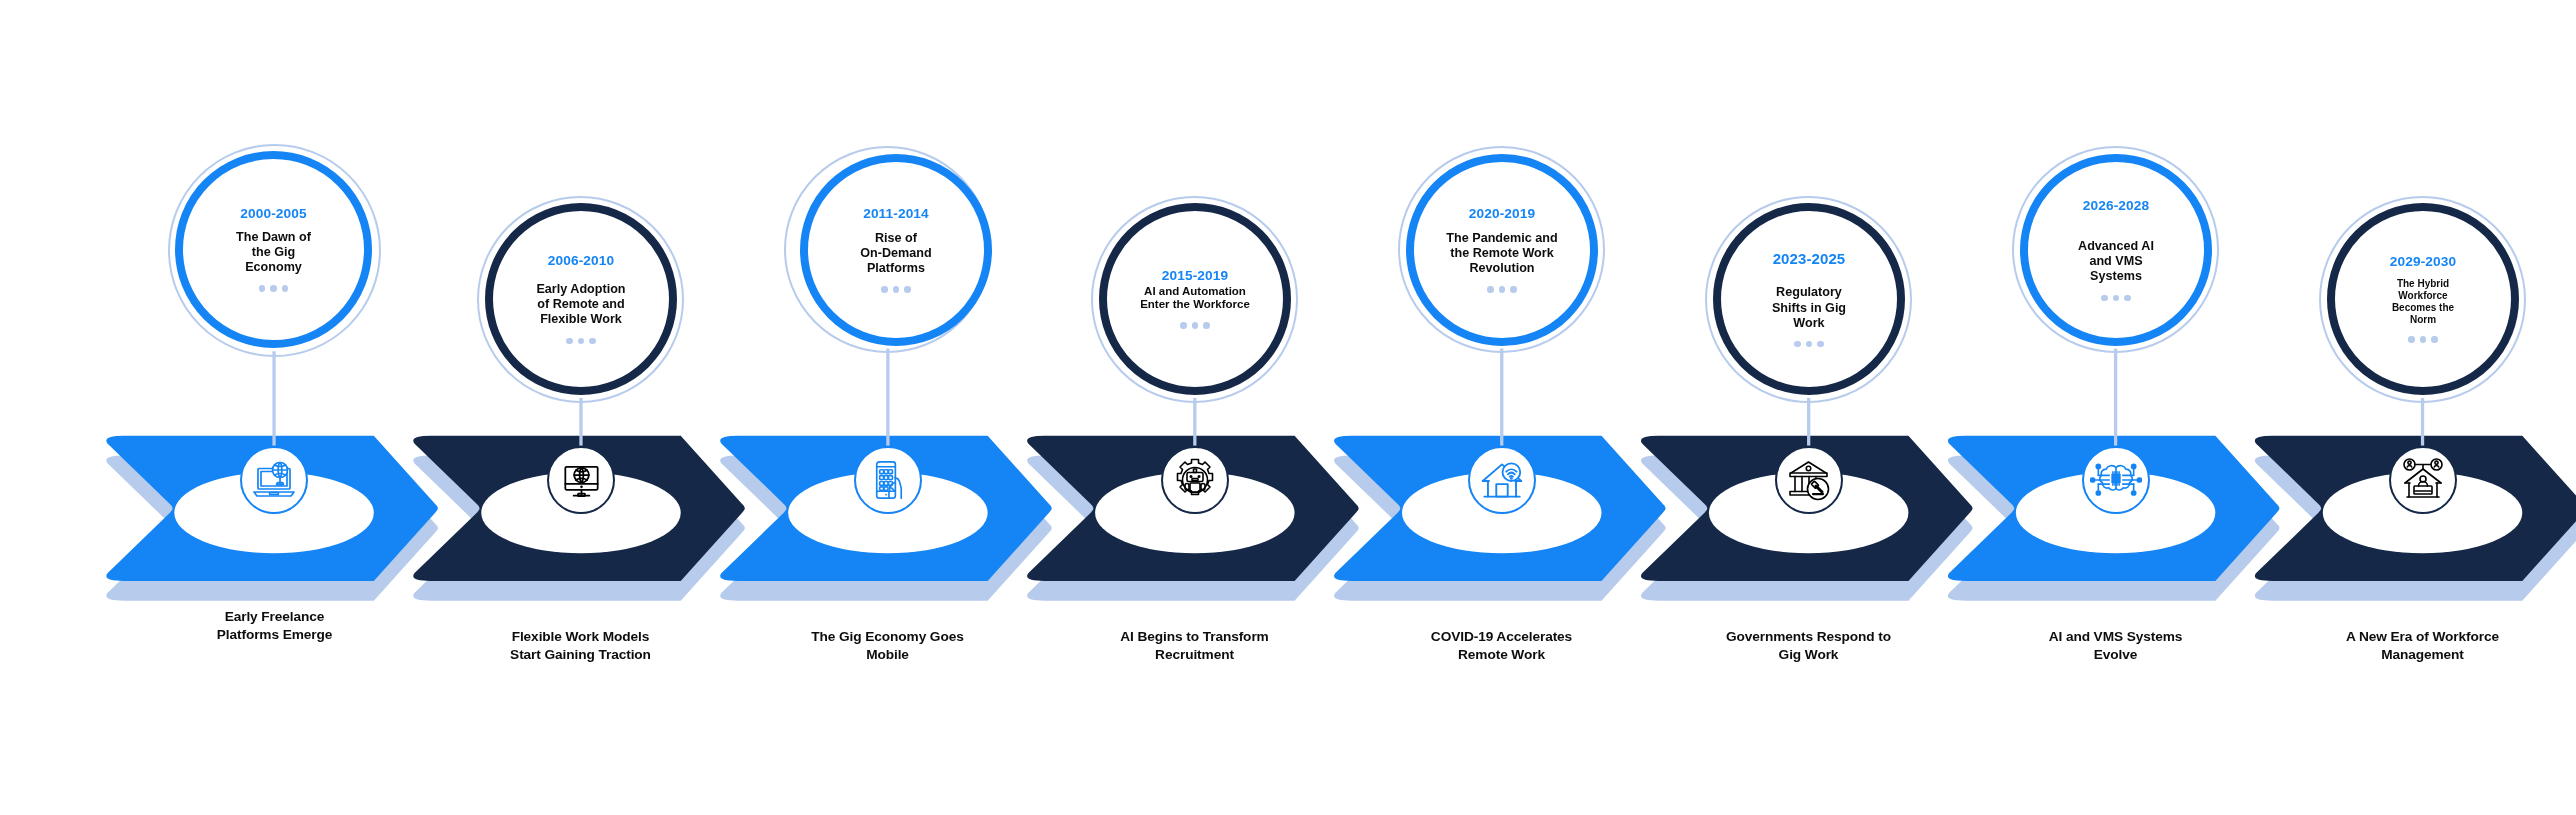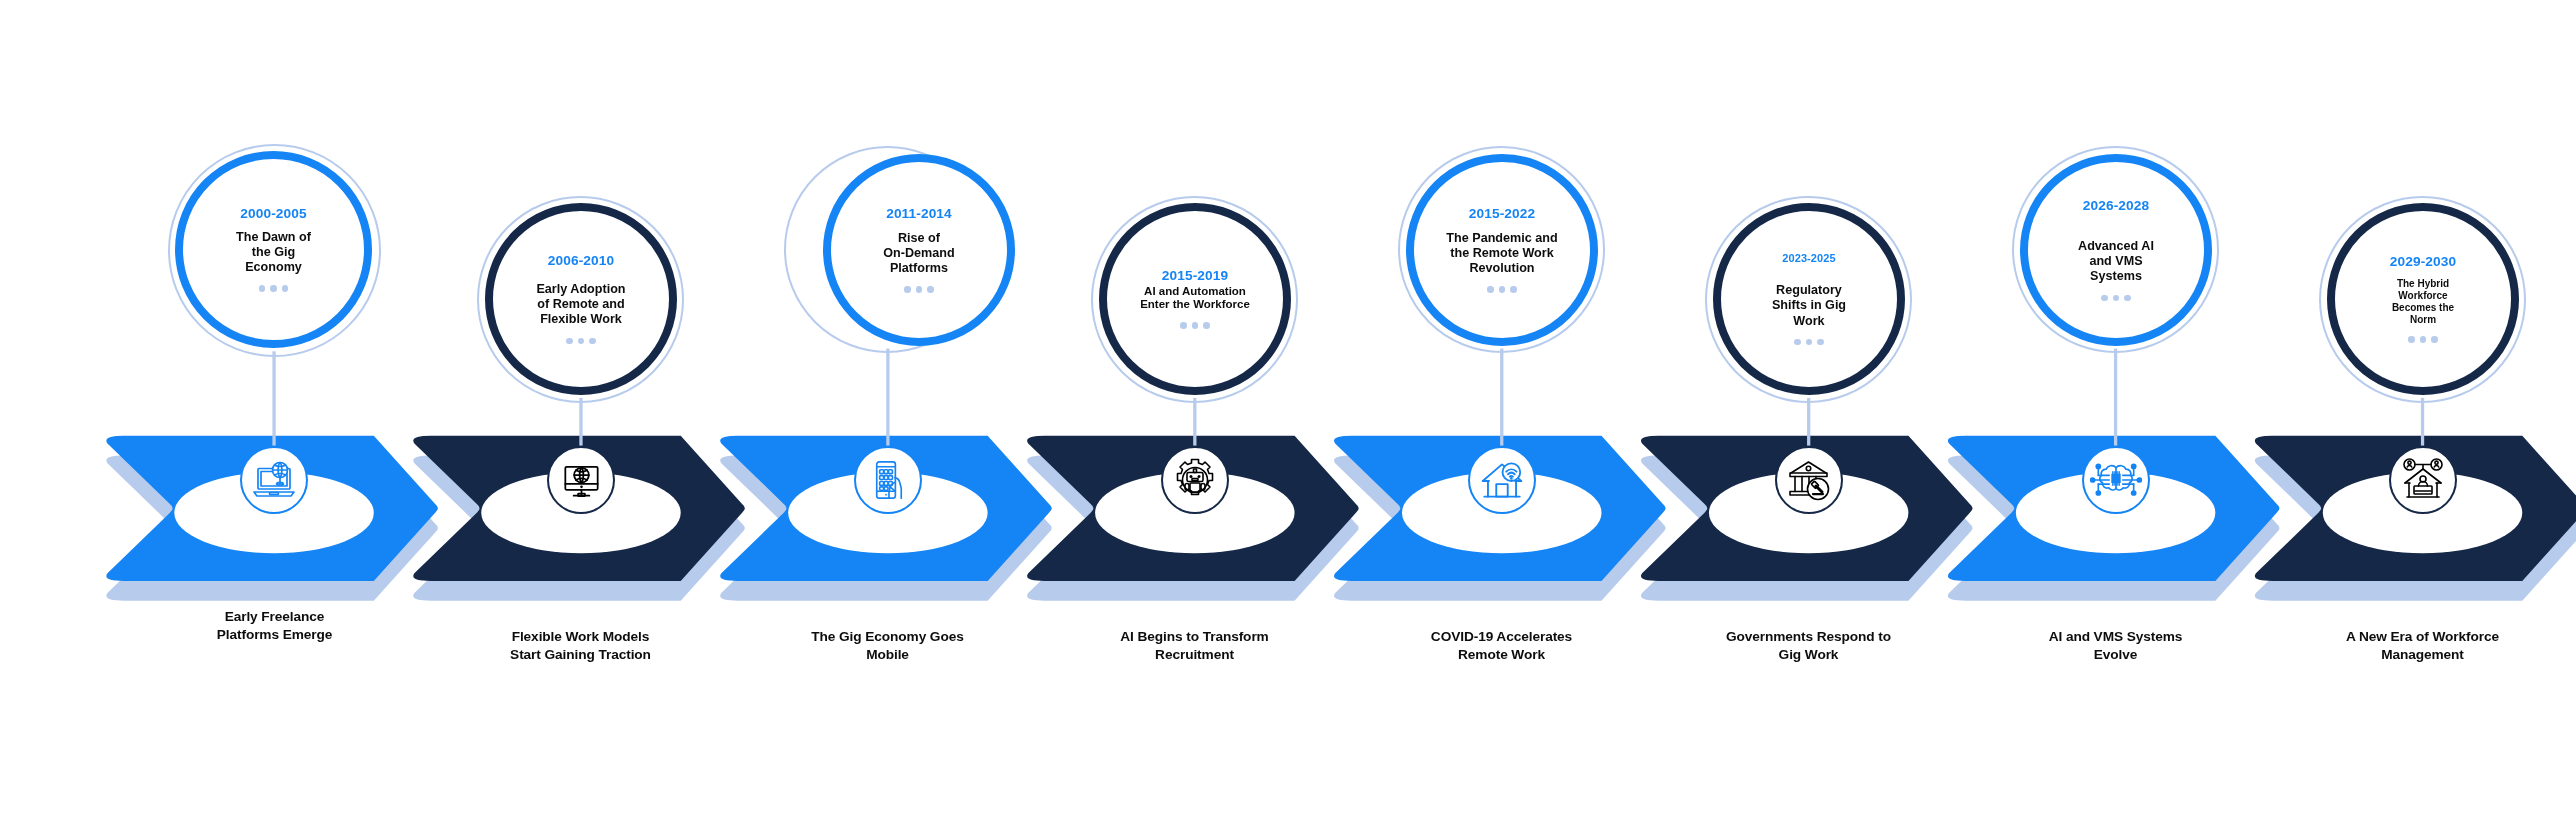--- a/index.html
+++ b/index.html
@@ -177,21 +177,21 @@
       <path d="M50 24c-5 5-5 25 0 30M50 24c5 5 5 25 0 30M35 39h30"></path>
       <path d="M38.5 29c7 4 16 4 23 0M38.5 49c7-4 16-4 23 0"></path>
       <circle cx="50" cy="63" r="2.6" fill="currentColor" stroke="none"></circle>
       <path d="M50 69v9M42 81h16M34 81h32"></path>
       <rect x="43" y="77" width="14" height="5" rx="1"></rect>
     </svg>
       </div>
       <div class="caption" style="left: 438px; top: 628px; width: 285px;">Flexible Work Models
 Start Gaining Traction</div>
       <div class="bubble-outer" style="left: 784px; top: 146px; width: 207px; height: 207px;"></div>
-      <div class="bubble" style="left: 823px; top: 154px; width: 192px; height: 192px; border: 8.2px solid rgb(21, 133, 245);">
+      <div class="bubble" style="left: 800px; top: 154px; width: 192px; height: 192px; border: 8.2px solid rgb(21, 133, 245);">
         <div class="bubble-date" style="color: rgb(21, 133, 245); font-size: 13.7px; margin-bottom: 8.8px;">2011-2014</div>
         <div class="bubble-title" style="font-size: 12.6px;">Rise of
 On-Demand
 Platforms</div>
         <div class="dots" style="margin-top: 10px;">
           <span></span>
           <span></span>
           <span></span>
         </div>
       </div>
@@ -240,21 +240,21 @@
       <rect x="44" y="47" width="12" height="4" rx="1"></rect>
       <rect x="40" y="56" width="20" height="18" rx="2"></rect>
       <rect x="30" y="57" width="8" height="13" rx="4"></rect>
       <rect x="62" y="57" width="8" height="13" rx="4"></rect>
     </svg>
       </div>
       <div class="caption" style="left: 1052px; top: 628px; width: 285px;">AI Begins to Transform
 Recruitment</div>
       <div class="bubble-outer" style="left: 1398px; top: 146px; width: 207px; height: 207px;"></div>
       <div class="bubble" style="left: 1406px; top: 154px; width: 192px; height: 192px; border: 8.2px solid rgb(21, 133, 245);">
-        <div class="bubble-date" style="color: rgb(21, 133, 245); font-size: 13.7px; margin-bottom: 8.8px;">2015-2022</div>
+        <div class="bubble-date" style="color: rgb(21, 133, 245); font-size: 13.7px; margin-bottom: 8.8px;">2020-2019</div>
         <div class="bubble-title" style="font-size: 12.6px;">The Pandemic and
 the Remote Work
 Revolution</div>
         <div class="dots" style="margin-top: 10px;">
           <span></span>
           <span></span>
           <span></span>
         </div>
       </div>
       <div class="icon-circle" style="left: 1468px; top: 446px; width: 68px; height: 68px; border: 2.2px solid rgb(21, 133, 245); color: rgb(21, 133, 245);">
@@ -268,21 +268,21 @@
       <path d="M58 34c6-6 14-6 20 0"></path>
       <path d="M61.5 39c4-4 9-4 13 0"></path>
       <path d="M65 43.5c2-2 4-2 6 0"></path>
       <circle cx="68" cy="47" r="2.6" fill="currentColor" stroke="none"></circle>
     </svg>
       </div>
       <div class="caption" style="left: 1359px; top: 628px; width: 285px;">COVID-19 Accelerates
 Remote Work</div>
       <div class="bubble-outer" style="left: 1705px; top: 196px; width: 207px; height: 207px;"></div>
       <div class="bubble" style="left: 1713px; top: 203px; width: 192px; height: 192px; border: 8.2px solid rgb(21, 40, 71);">
-        <div class="bubble-date" style="color: rgb(21, 133, 245); font-size: 11px; margin-bottom: 19px;">2023-2025</div>
+        <div class="bubble-date" style="color: rgb(21, 133, 245); font-size: 15px; margin-bottom: 19px;">2023-2025</div>
         <div class="bubble-title" style="font-size: 12.6px;">Regulatory
 Shifts in Gig
 Work</div>
         <div class="dots" style="margin-top: 10px;">
           <span></span>
           <span></span>
           <span></span>
         </div>
       </div>
       <div class="icon-circle" style="left: 1775px; top: 446px; width: 68px; height: 68px; border: 2.2px solid rgb(21, 40, 71); color: rgb(0, 0, 0);">

